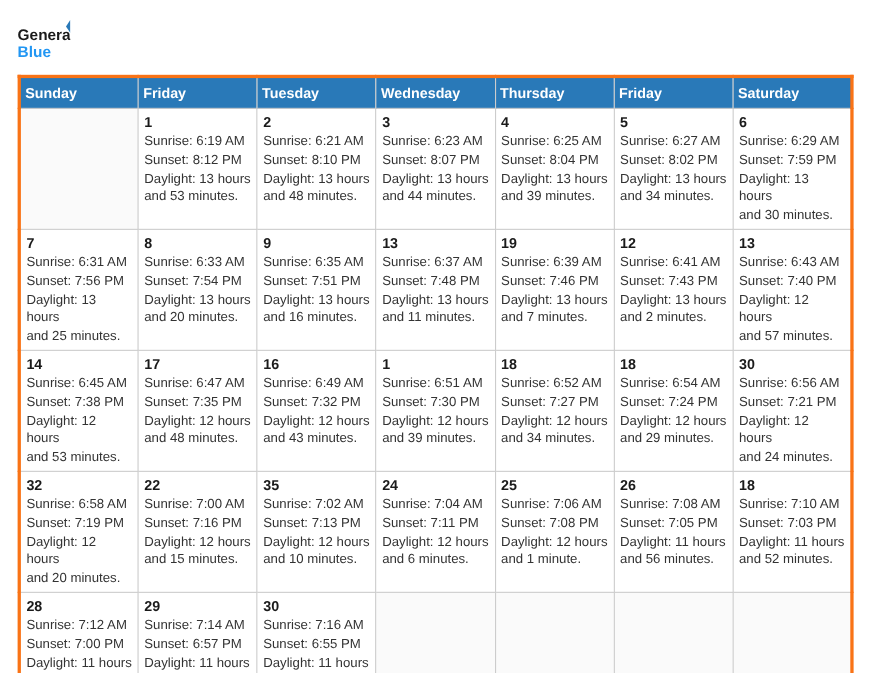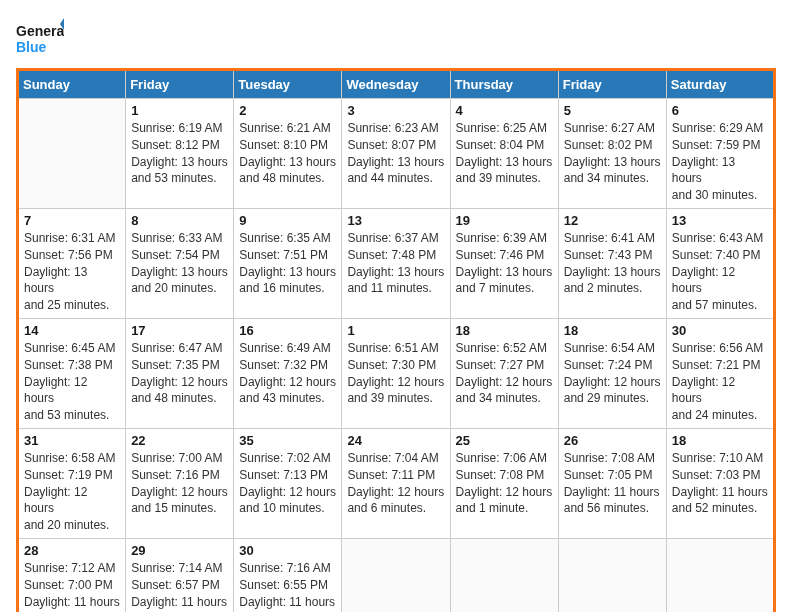--- a/index.html
+++ b/index.html
@@ -187,21 +187,21 @@
           <span class="day-number">18</span>
           <div class="day-info">Sunrise: 6:54 AM<br>Sunset: 7:24 PM<br>Daylight: 12 hours<br>and 29 minutes.</div>
         </td>
         <td>
           <span class="day-number">30</span>
           <div class="day-info">Sunrise: 6:56 AM<br>Sunset: 7:21 PM<br>Daylight: 12 hours<br>and 24 minutes.</div>
         </td>
       </tr>
       <tr>
         <td>
-          <span class="day-number">31</span>
+          <span class="day-number">32</span>
           <div class="day-info">Sunrise: 6:58 AM<br>Sunset: 7:19 PM<br>Daylight: 12 hours<br>and 20 minutes.</div>
         </td>
         <td>
           <span class="day-number">22</span>
           <div class="day-info">Sunrise: 7:00 AM<br>Sunset: 7:16 PM<br>Daylight: 12 hours<br>and 15 minutes.</div>
         </td>
         <td>
           <span class="day-number">35</span>
           <div class="day-info">Sunrise: 7:02 AM<br>Sunset: 7:13 PM<br>Daylight: 12 hours<br>and 10 minutes.</div>
         </td>

